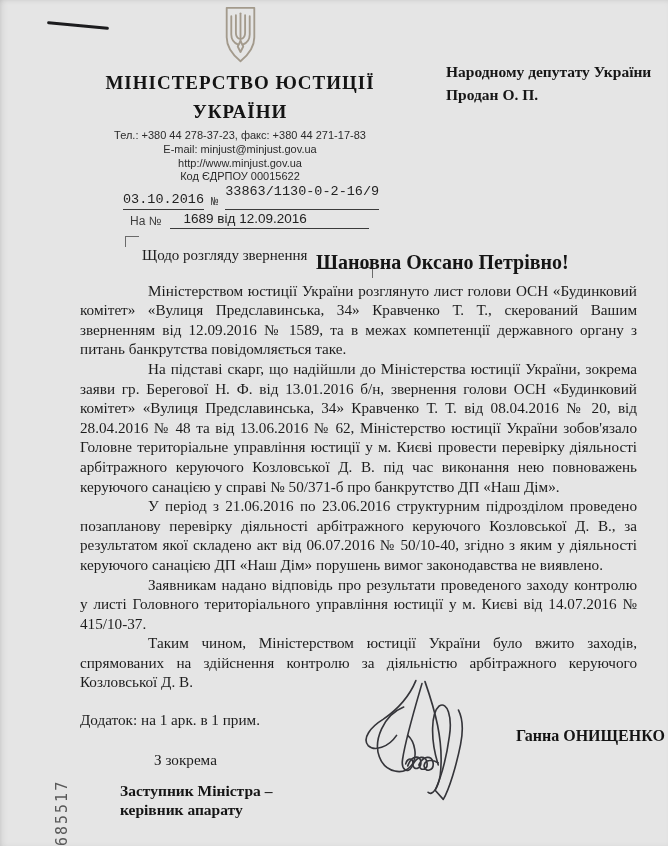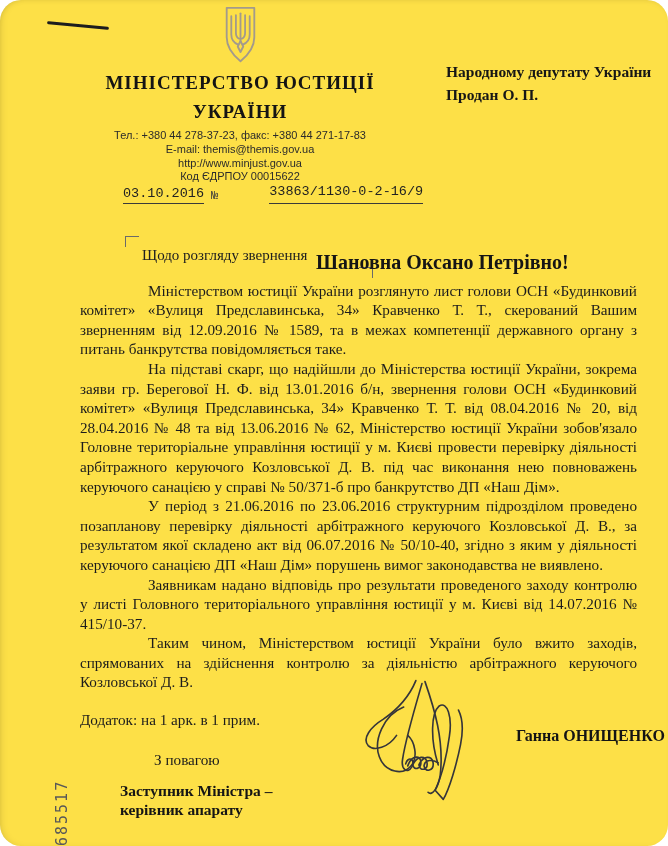--- a/index.html
+++ b/index.html
@@ -1,25 +1,24 @@
 <!DOCTYPE html>
 <html><head>
 <meta charset="utf-8">
 <style>
   html,body { margin:0; padding:0; background:#ffffff; }
   .page {
     position:relative;
     width:668px; height:846px;
     margin:0 auto;
-    background:#fde047;
+    background:#e5e5e5;
     overflow:hidden;
     font-family:"Liberation Serif", serif;
     color:#1d1d1d;
     box-shadow: inset 4px 0 10px -6px rgba(0,0,0,.25), inset 0 3px 8px -6px rgba(0,0,0,.15);
-    border-radius: 21px;
   }
 
   
   .top-mark {
     position:absolute; left:47px; top:24px;
     width:62px; height:3px;
     background:#1c1c1e;
     transform:rotate(5.5deg);
     border-radius:2px;
   }
@@ -47,21 +46,21 @@
   }
 
   
   .ref-row1 {
     position:absolute; left:123px; top:184px; width:246px;
     display:flex; align-items:flex-end;
     font-family:Liberation Mono, monospace; font-size:13.5px; color:#222;
   }
   .ref-date { width:112px; text-align:center; border-bottom:1.3px solid #3a3a3a; padding-bottom:2px; }
   .ref-no-label { padding:0 7px 1px 7px; font-size:12px; color:#3d3d3d; }
-  .ref-number { flex:1; text-align:center; border-bottom:1.3px solid #3a3a3a; padding-bottom:4px; white-space:nowrap;margin-left:44px; }
+  .ref-number { flex:1; text-align:center; border-bottom:1.3px solid #3a3a3a; padding-bottom:10px; white-space:nowrap; }
   .ref-row2 {
     position:absolute; left:130px; top:211px; width:239px;
     display:flex; align-items:flex-end;
     font-family:"Liberation Sans", sans-serif; font-size:13.5px; color:#222;
   }
   .ref-reply-label { padding:0 8px 1px 0; font-size:12px; color:#3d3d3d; }
   .ref-reply-number { flex:1; text-align:left; padding-left:14px; border-bottom:1.3px solid #3a3a3a; padding-bottom:2px; }
 
   
   .subject-row {
@@ -117,52 +116,56 @@
       <path d="M40 20 V58 Q40 68 47 71"></path>
       <path d="M60 20 V58 Q60 68 53 71"></path>
       <path d="M30 22 V62 Q30 78 45 84"></path>
       <path d="M70 22 V62 Q70 78 55 84"></path>
       <path d="M50 76 L44 88 L50 100 L56 88 Z"></path>
     </svg>
     <div class="org-name">МІНІСТЕРСТВО ЮСТИЦІЇ</div>
     <div class="org-name" style="margin-top:6px;">УКРАЇНИ</div>
     <div class="contact">
       <div>Тел.: +380 44 278-37-23, факс: +380 44 271-17-83</div>
-      <div>E-mail: themis@themis.gov.ua</div>
+      <div>E-mail: minjust@minjust.gov.ua</div>
       <div>http://www.minjust.gov.ua</div>
       <div>Код ЄДРПОУ 00015622</div>
     </div>
   </div>
 
   <div class="recipient">
     <div>Народному депутату України</div>
     <div>Продан О. П.</div>
   </div>
 
   <div class="ref-row1">
     <div class="ref-date">03.10.2016</div>
     <div class="ref-no-label">№</div>
     <div class="ref-number">33863/1130-0-2-16/9</div>
+  </div>
+  <div class="ref-row2">
+    <div class="ref-reply-label">На №</div>
+    <div class="ref-reply-number">1689 від 12.09.2016</div>
   </div>
 
   <div class="subject-row">
     <div class="bracket-l"></div>
     <div class="subject-text">Щодо розгляду звернення</div>
     <div class="bracket-r"></div>
   </div>
 
   <div class="letter-col">
     <div class="salutation">Шановна Оксано Петрівно!</div>
     <p class="body-par">Міністерством юстиції України розглянуто лист голови ОСН «Будинковий комітет» «Вулиця Предславинська, 34» Кравченко Т. Т., скерований Вашим зверненням від 12.09.2016 № 1589, та в межах компетенції державного органу з питань банкрутства повідомляється таке.</p>
     <p class="body-par">На підставі скарг, що надійшли до Міністерства юстиції України, зокрема заяви гр. Берегової Н. Ф. від 13.01.2016 б/н, звернення голови ОСН «Будинковий комітет» «Вулиця Предславинська, 34» Кравченко Т. Т. від 08.04.2016 № 20, від 28.04.2016 № 48 та від 13.06.2016 № 62, Міністерство юстиції України зобов'язало Головне територіальне управління юстиції у м. Києві провести перевірку діяльності арбітражного керуючого Козловської Д. В. під час виконання нею повноважень керуючого санацією у справі № 50/371-б про банкрутство ДП «Наш Дім».</p>
     <p class="body-par">У період з 21.06.2016 по 23.06.2016 структурним підрозділом проведено позапланову перевірку діяльності арбітражного керуючого Козловської Д. В., за результатом якої складено акт від 06.07.2016 № 50/10-40, згідно з яким у діяльності керуючого санацією ДП «Наш Дім» порушень вимог законодавства не виявлено.</p>
     <p class="body-par">Заявникам надано відповідь про результати проведеного заходу контролю у листі Головного територіального управління юстиції у м. Києві від 14.07.2016 № 415/10-37.</p>
     <p class="body-par">Таким чином, Міністерством юстиції України було вжито заходів, спрямованих на здійснення контролю за діяльністю арбітражного керуючого Козловської Д. В.</p>
     <div class="attachment">Додаток: на 1 арк. в 1 прим.</div>
-    <div class="regards">З повагою</div>
+    <div class="regards">З зокрема</div>
     <div class="position-block">
       <div>Заступник Міністра –</div>
       <div>керівник апарату</div>
     </div>
   </div>
 
   <div class="signature-wrap">
     <svg viewBox="0 0 132 125" width="134" height="130" fill="none" stroke="#35353a" stroke-width="1.6" stroke-linecap="round" stroke-linejoin="round">
       <path d="M57 3 C50 20 38 32 25 41 C12 49 4 60 10 67 C16 73 30 69 38 57"></path>
       <path d="M45 29 C25 37 15 62 21 78 C27 94 45 97 53 86 C59 78 56 63 49 57"></path>

